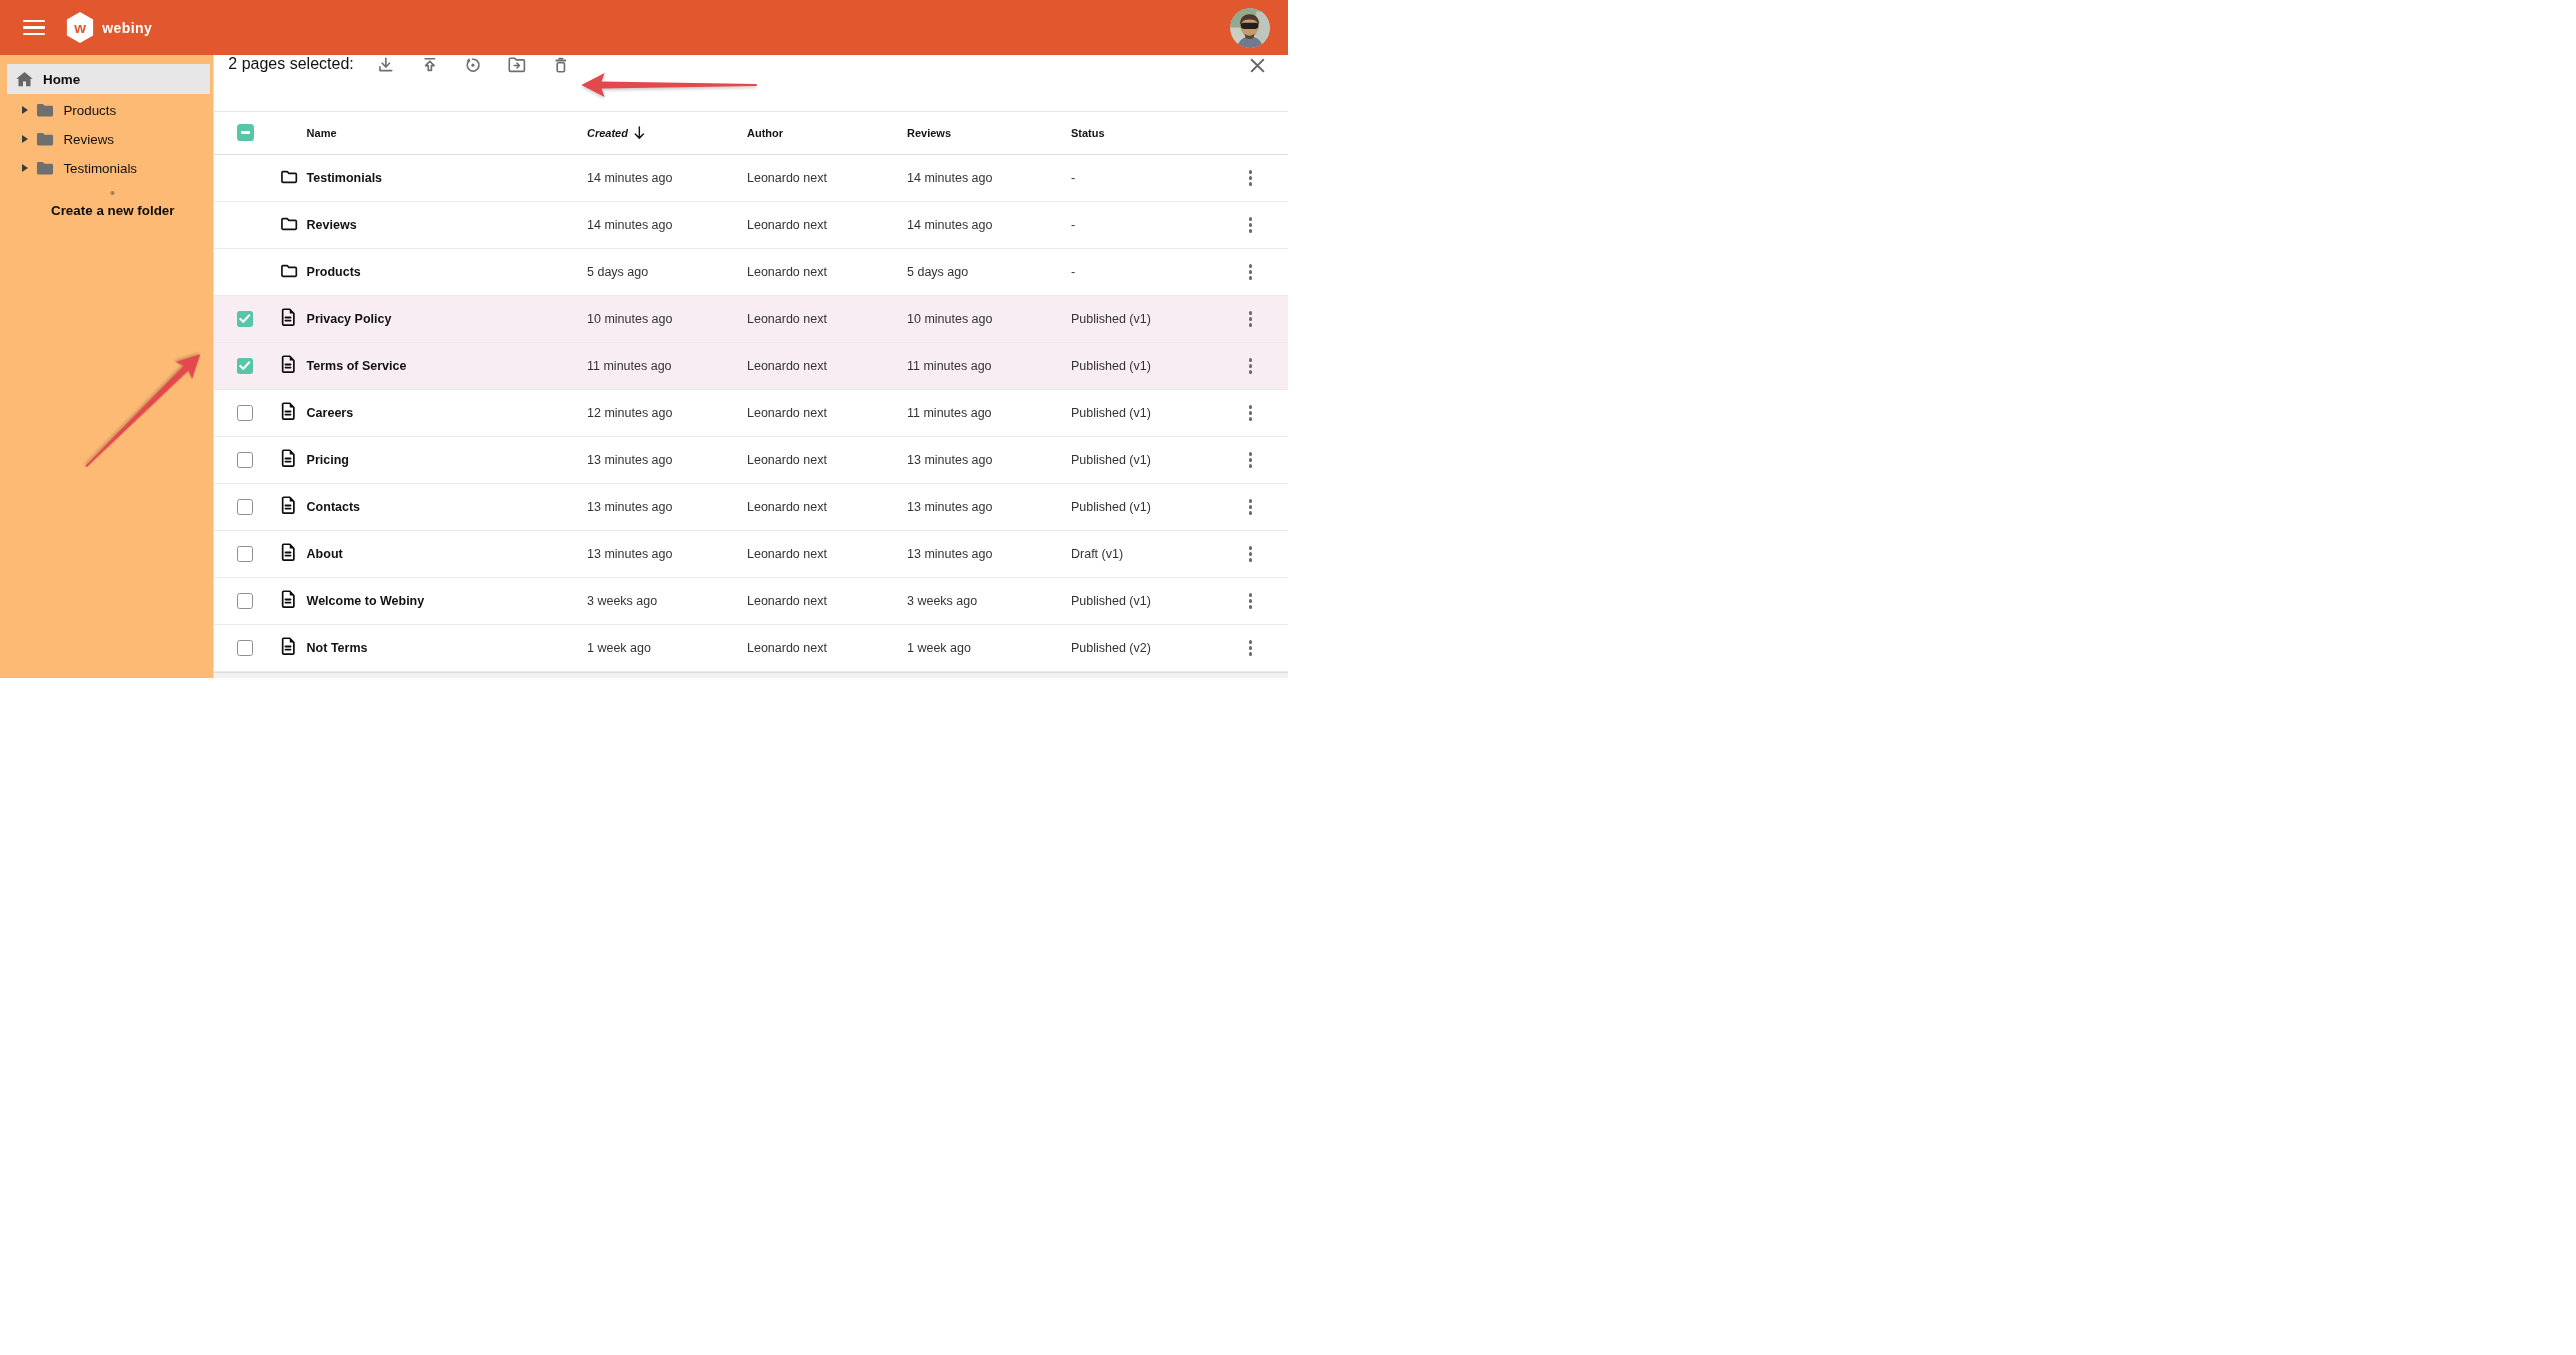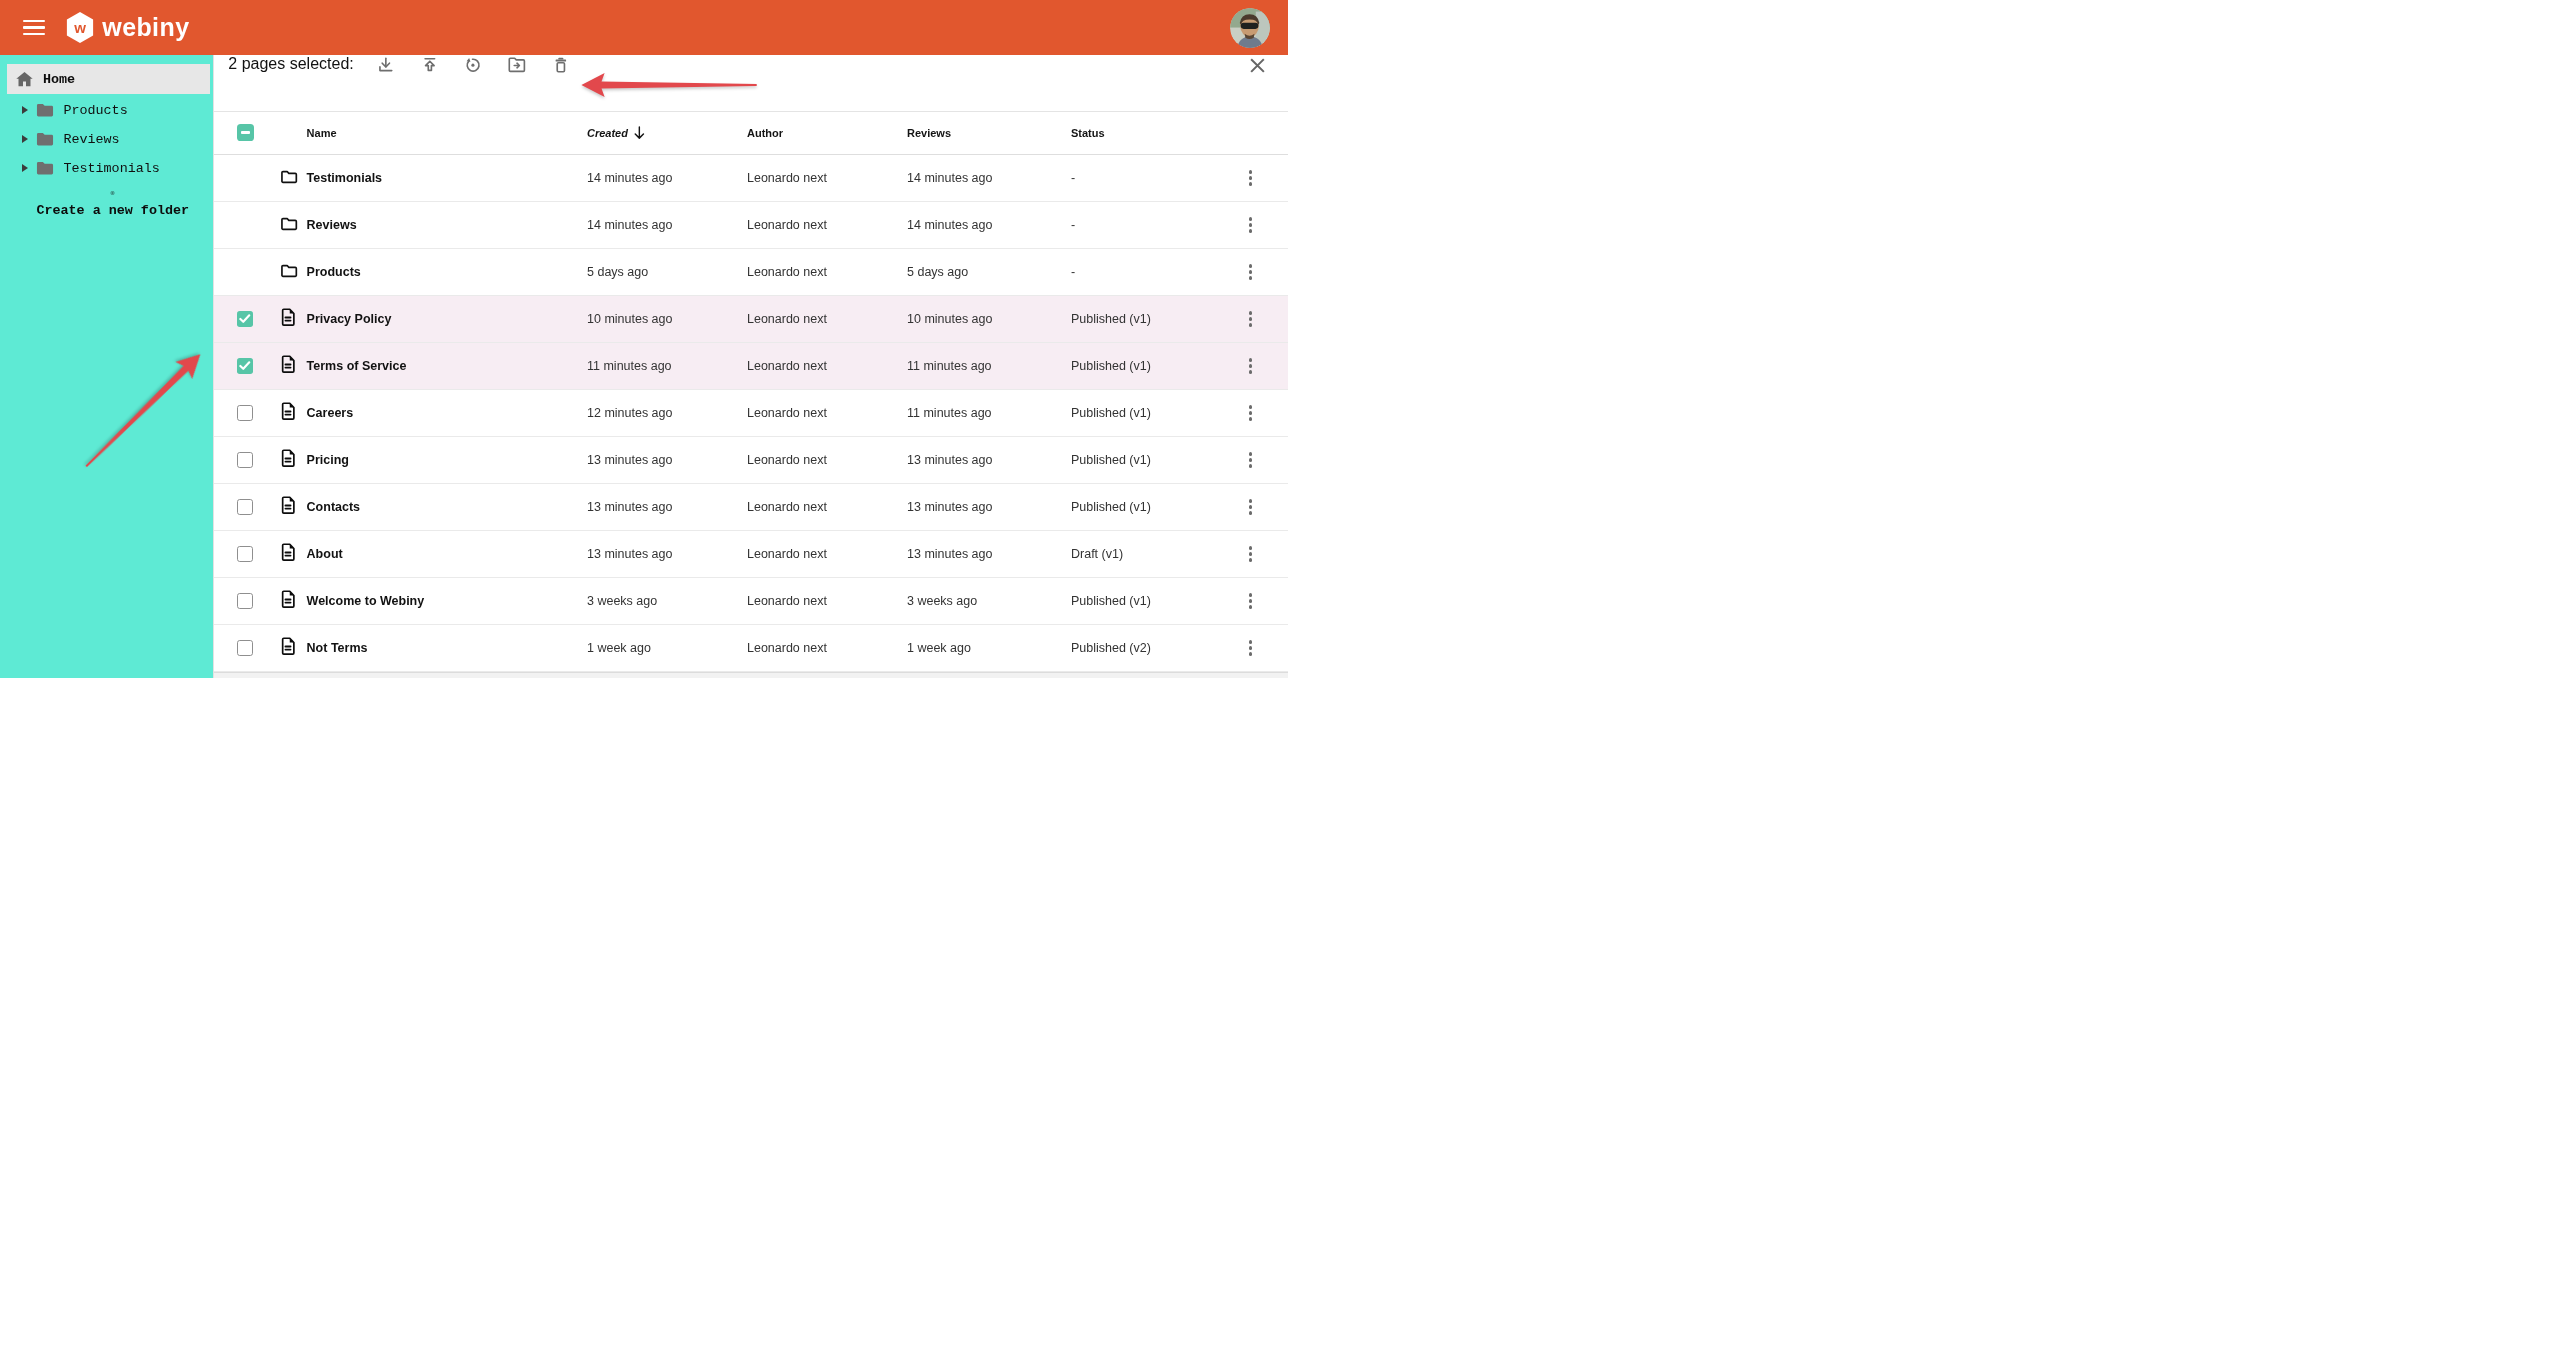--- a/index.html
+++ b/index.html
@@ -4,26 +4,26 @@
 <style>
   html,body{margin:0;padding:0;background:#fff;}
   .app{position:relative;width:1288px;height:678px;overflow:hidden;background:#fff;
        font-family:"Liberation Sans",sans-serif;color:#161616;}
 
   
   .topbar{height:55px;background:var(--c-topbar,#e1572e);display:flex;align-items:center;padding:0 14.3px;box-sizing:border-box;}
   .hamburger{width:21.5px;height:16px;display:flex;flex-direction:column;justify-content:space-between;cursor:pointer;margin:0 21.5px 0 9px;}
   .hamburger span{display:block;height:2.3px;background:#fff;border-radius:0.9px;}
   .logo{display:flex;align-items:center;gap:8px;}
-  .wordmark{color:#fff;font-size:25px;font-weight:700;letter-spacing:0.4px;}
+  .wordmark{color:#fff;font-size:14px;font-weight:700;letter-spacing:0.4px;}
   .avatar{margin-left:auto;width:40px;height:40px;border-radius:50%;overflow:hidden;cursor:pointer;flex:0 0 auto;margin-right:3.6px;}
 
   
   .body{display:flex;height:623px;}
-  .sidebar{width:214px;box-sizing:border-box;border-right:0.9px solid #e2e2e2;background:#5eead4;flex:0 0 auto;font-family:Liberation Mono, monospace;}
+  .sidebar{width:214px;box-sizing:border-box;border-right:0.9px solid #e2e2e2;background:#fdba74;flex:0 0 auto;}
   .content{flex:1;display:flex;flex-direction:column;min-width:0;}
 
   
   .side-home{margin:9px 2.7px 0 7.2px;height:30px;background:#e7e7e7;display:flex;align-items:center;gap:9.8px;padding-left:9px;cursor:pointer;}
   .side-home .lbl{font-size:13.4px;font-weight:700;color:#0c0c0c;}
   .tree{margin-top:1.8px;}
   .tree-item{height:29px;display:flex;align-items:center;cursor:pointer;padding-left:22.4px;}
   .caret{width:0;height:0;border-left:6.3px solid #3c3c3c;border-top:4px solid transparent;border-bottom:4px solid transparent;margin-right:8px;}
   .tree-item .lbl{font-size:13.4px;color:#101010;margin-left:9px;}
   .side-create{margin-top:8px;display:flex;align-items:center;gap:8px;padding-left:12.5px;cursor:pointer;height:27px;flex-direction:column;}

